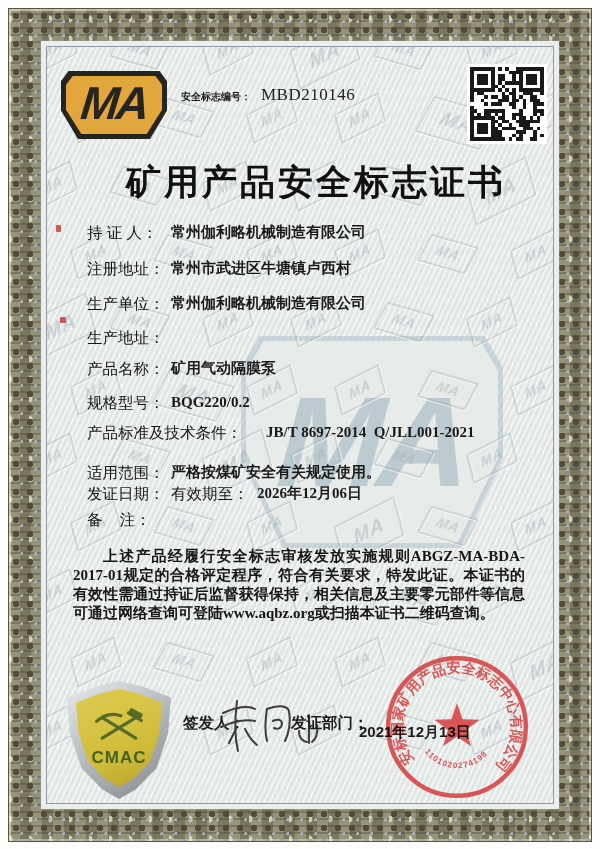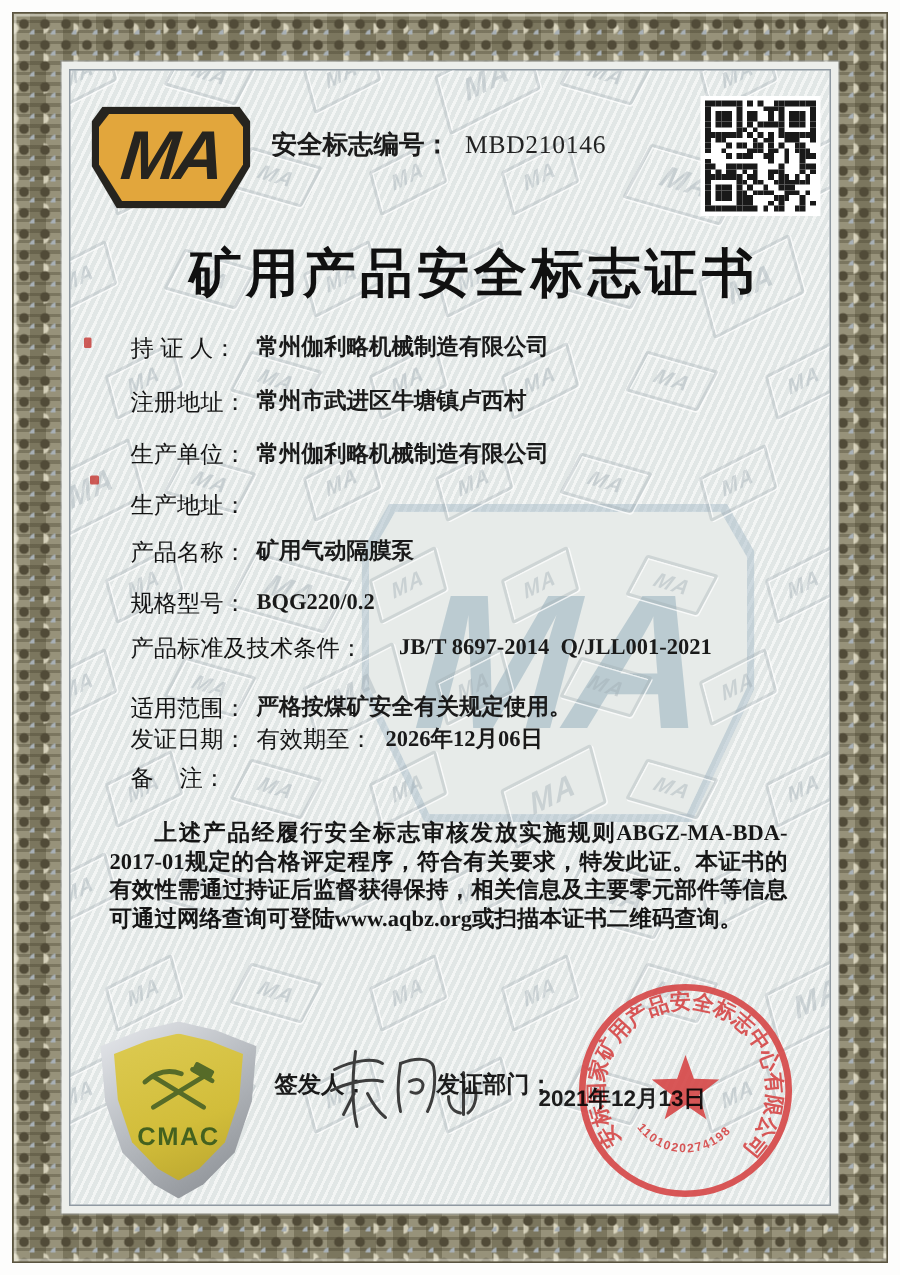--- a/index.html
+++ b/index.html
@@ -73,21 +73,21 @@
     position:absolute;inset:5px;background:#e2a63c;
     clip-path:polygon(7% 0,93% 0,100% 15%,100% 58%,84% 100%,16% 100%,0 58%,0 15%);
     display:flex;align-items:center;justify-content:center;
   }
   .ma-letters{
     font-size:46px;font-weight:900;font-style:italic;letter-spacing:-3px;
     color:#26241f;transform:skewX(-6deg);line-height:1;padding-bottom:4px;
   }
 
   .certno{position:absolute;left:134px;top:38px;white-space:nowrap;}
-  .certno-label{font-weight:700;font-size:17px;color:#1b1b1b;}
+  .certno-label{font-weight:700;font-size:10px;color:#1b1b1b;}
   .certno-value{font-family:"Liberation Serif",serif;font-size:17px;color:#222;margin-left:10px;letter-spacing:.5px;}
 
   .qr{
     position:absolute;left:420px;top:17px;width:80px;height:80px;background:#fff;
     padding:3px;box-sizing:border-box;
     display:grid;grid-template-columns:repeat(21,1fr);grid-template-rows:repeat(21,1fr);
   }
   .qr i{display:block;}
   .qr i.b{background:#191919;}
 

